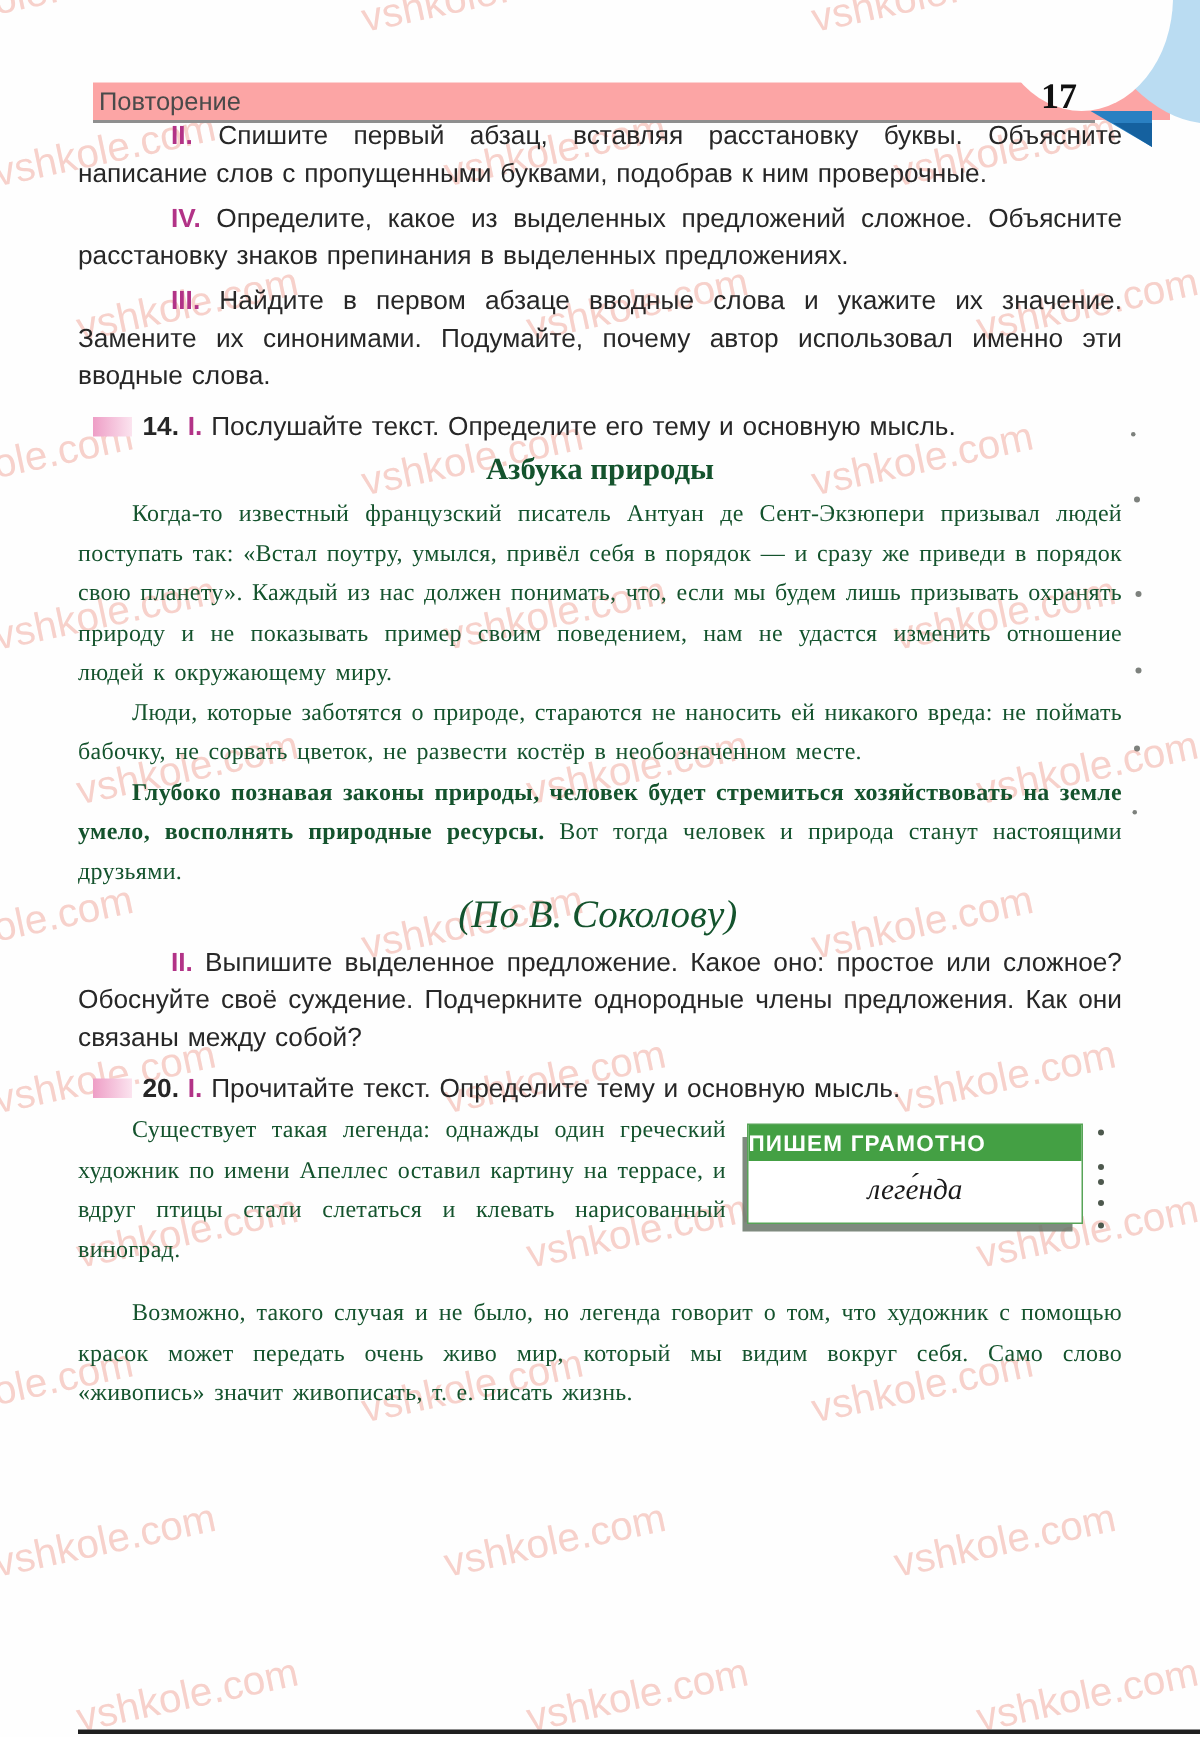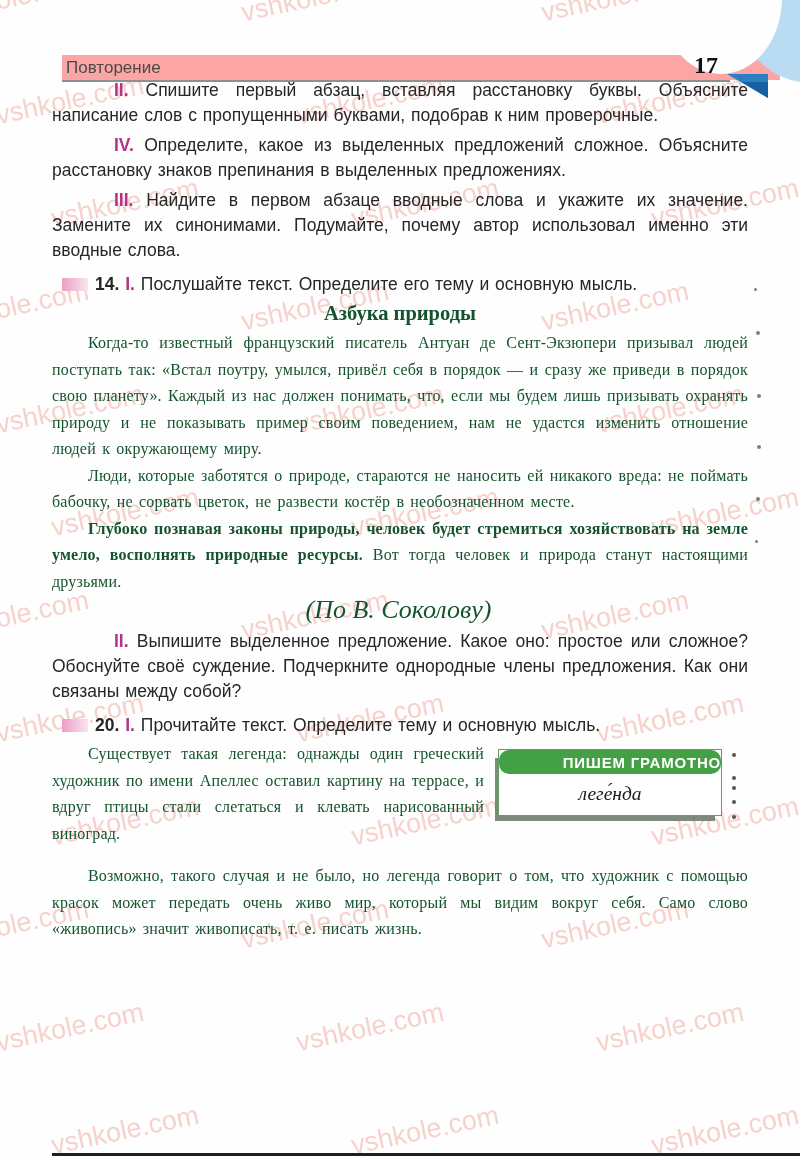--- a/index.html
+++ b/index.html
@@ -70,21 +70,21 @@
     float:right;width:250px;position:relative;
     margin:8px 0 8px 14px;height:86px;
   }
   .gbox{
     position:absolute;left:0;top:0;width:222px;
     border:1px solid #57a457;background:#fff;
     box-shadow:-5px 7px 0 -2px rgba(104,118,104,0.85);
   }
   .gbox-h{
     background:#44a044;color:#fff;font-weight:bold;font-size:15px;
-    letter-spacing:0.8px;text-align:right;padding:4px 0 3px 0;border-radius:10px;
+    letter-spacing:0.8px;text-align:left;padding:4px 0 3px 0;
   }
   .gbox-w{
     font-size:19.5px;font-style:italic;text-align:center;
     padding:9px 0 10px 0;color:#1a1a1a;
   }
   .gdot{
     position:absolute;left:234px;width:4px;height:4px;border-radius:50%;
     background:#4d584d;
   }
   

